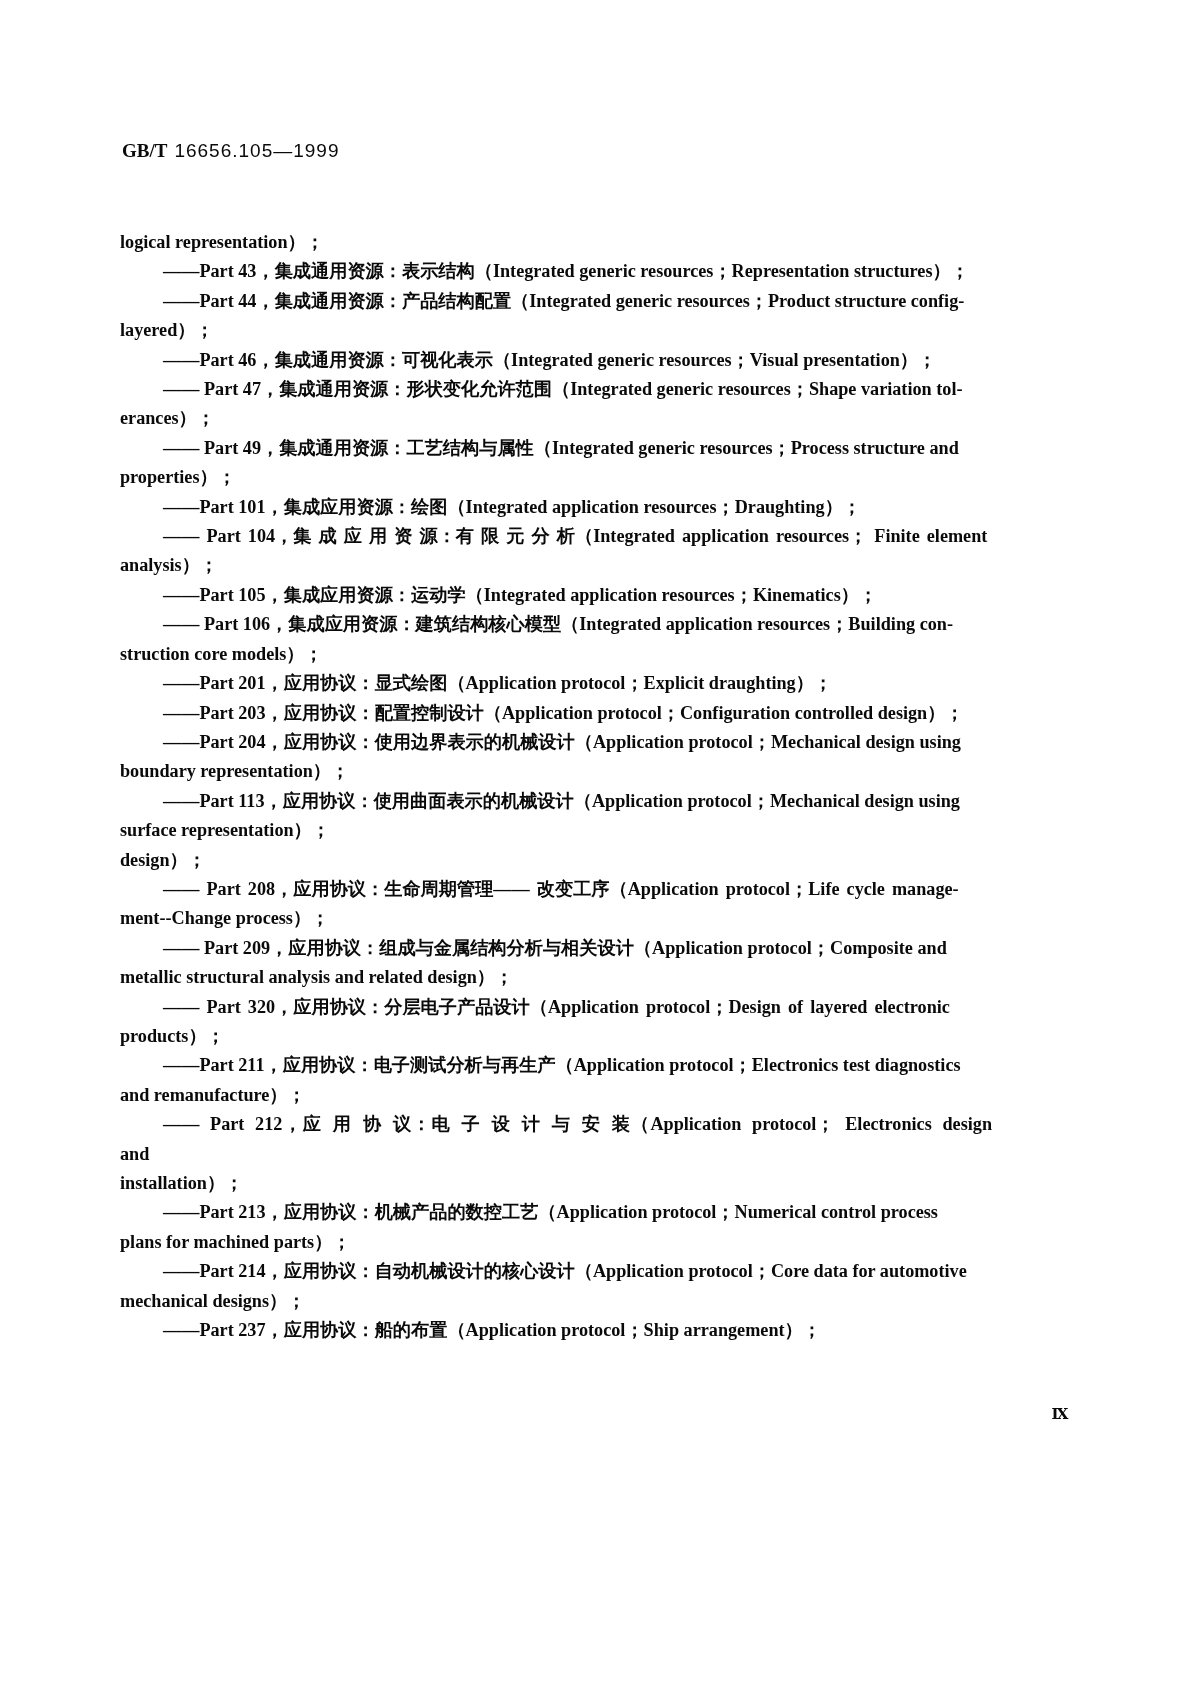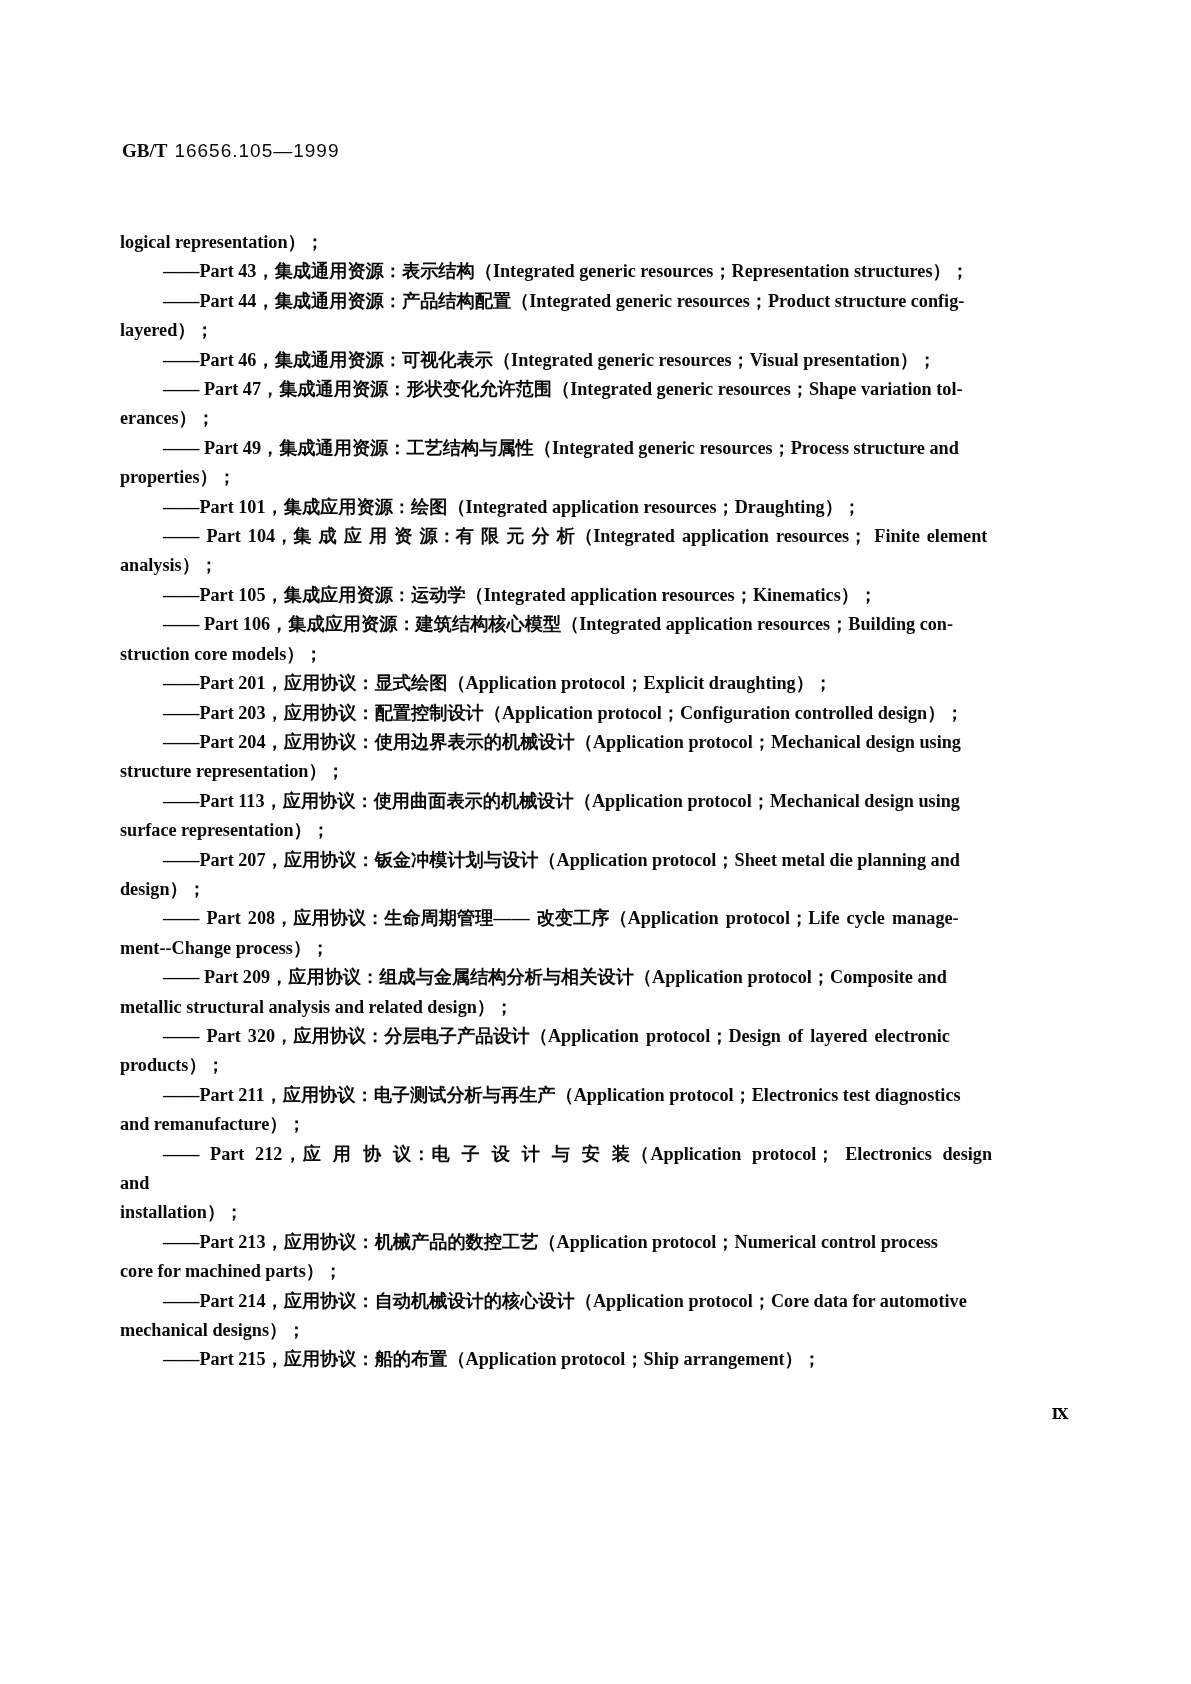--- a/index.html
+++ b/index.html
@@ -109,37 +109,36 @@
       <p class="para flush">properties）；</p>
       <p class="para item">——Part 101，集成应用资源：绘图（Integrated application resources；Draughting）；</p>
       <p class="para item loose">—— Part 104，集 成 应 用 资 源：有 限 元 分 析（Integrated application resources； Finite element</p>
       <p class="para flush">analysis）；</p>
       <p class="para item">——Part 105，集成应用资源：运动学（Integrated application resources；Kinematics）；</p>
       <p class="para item">—— Part 106，集成应用资源：建筑结构核心模型（Integrated application resources；Building con-</p>
       <p class="para flush">struction core models）；</p>
       <p class="para item">——Part 201，应用协议：显式绘图（Application protocol；Explicit draughting）；</p>
       <p class="para item">——Part 203，应用协议：配置控制设计（Application protocol；Configuration controlled design）；</p>
       <p class="para item">——Part 204，应用协议：使用边界表示的机械设计（Application protocol；Mechanical design using</p>
-      <p class="para flush">structure representation）；</p>
+      <p class="para flush">boundary representation）；</p>
       <p class="para item">——Part 113，应用协议：使用曲面表示的机械设计（Application protocol；Mechanical design using</p>
       <p class="para flush">surface representation）；</p>
-      <p class="para item">——Part 207，应用协议：钣金冲模计划与设计（Application protocol；Sheet metal die planning and</p>
       <p class="para flush">design）；</p>
       <p class="para item loose">—— Part 208，应用协议：生命周期管理—— 改变工序（Application protocol；Life cycle manage-</p>
       <p class="para flush">ment--Change process）；</p>
       <p class="para item">—— Part 209，应用协议：组成与金属结构分析与相关设计（Application protocol；Composite and</p>
       <p class="para flush">metallic structural analysis and related design）；</p>
       <p class="para item loose">—— Part 320，应用协议：分层电子产品设计（Application protocol；Design of layered electronic</p>
       <p class="para flush">products）；</p>
       <p class="para item">——Part 211，应用协议：电子测试分析与再生产（Application protocol；Electronics test diagnostics</p>
       <p class="para flush">and remanufacture）；</p>
       <p class="para item looser">—— Part 212，应 用 协 议：电 子 设 计 与 安 装（Application protocol； Electronics design and</p>
       <p class="para flush">installation）；</p>
       <p class="para item">——Part 213，应用协议：机械产品的数控工艺（Application protocol；Numerical control process</p>
-      <p class="para flush">core for machined parts）；</p>
+      <p class="para flush">plans for machined parts）；</p>
       <p class="para item">——Part 214，应用协议：自动机械设计的核心设计（Application protocol；Core data for automotive</p>
       <p class="para flush">mechanical designs）；</p>
-      <p class="para item">——Part 215，应用协议：船的布置（Application protocol；Ship arrangement）；</p>
+      <p class="para item">——Part 237，应用协议：船的布置（Application protocol；Ship arrangement）；</p>
     </div>
 
   <div class="folio">Ⅸ</div>
 
 </div>
 
 </body></html>

